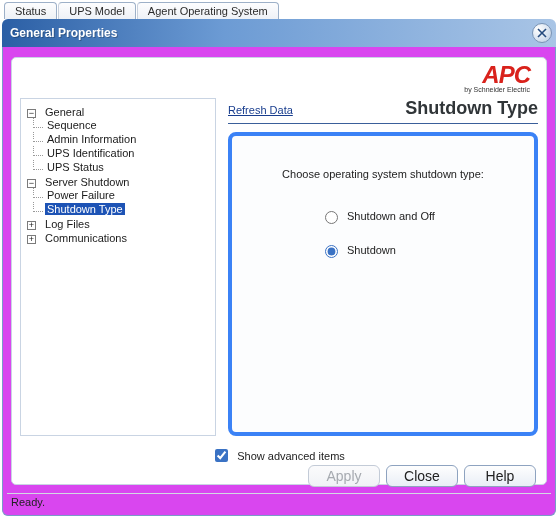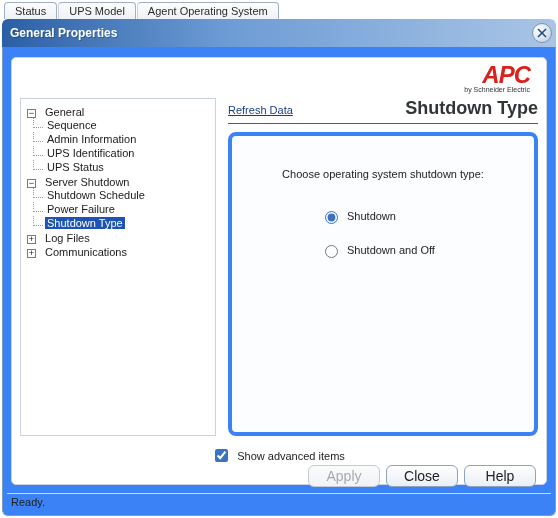--- a/index.html
+++ b/index.html
@@ -68,21 +68,21 @@
     border:1px solid #7a94b5;
     display:flex;align-items:center;justify-content:center;
     cursor:pointer;
   }
   .title-close svg { width:10px;height:10px; }
   .client {
     position:absolute;
     top:47px; left:2px; right:2px; bottom:2px;
     border:1px solid #7a9ac8;
     border-top:none;
-    background:#3b82f6;
+    background:#d946ef;
     border-radius:0 0 6px 6px;
     text-decoration:underline;
   }
   .inner-panel {
     position:absolute;
     top:10px; left:8px; right:8px; bottom:30px;
     border:1px solid #c9d4e3;
     background:#fff;
     border-radius:5px;
   }
@@ -302,21 +302,20 @@
                   <li><span class="tree-label">Sequence</span></li>
                   <li><span class="tree-label">Admin Information</span></li>
                   <li><span class="tree-label">UPS Identification</span></li>
                   <li><span class="tree-label">UPS Status</span></li>
                 </ul>
               </li>
               <li>
                 <span class="expander">−</span>
                 <span class="tree-label">Server Shutdown</span>
                 <ul>
-                  <li><span class="tree-label">Shutdown Schedule</span></li>
                   <li><span class="tree-label">Power Failure</span></li>
                   <li><span class="tree-label selected">Shutdown Type</span></li>
                 </ul>
               </li>
               <li>
                 <span class="expander">+</span>
                 <span class="tree-label">Log Files</span>
               </li>
               <li>
                 <span class="expander">+</span>
@@ -327,26 +326,26 @@
         </div>
 
         <div class="right-pane">
           <div class="top-row">
             <span class="refresh-link">Refresh Data</span>
             <span class="page-heading">Shutdown Type</span>
           </div>
           <div class="content-box">
             <div class="prompt">Choose operating system shutdown type:</div>
             <label class="option-row">
+              <input type="radio" name="sd" style="">
+              <span>Shutdown and Off</span>
+            </label>
+            <label class="option-row">
               <input type="radio" name="sd" checked="" style="">
               <span>Shutdown</span>
-            </label>
-            <label class="option-row">
-              <input type="radio" name="sd" style="">
-              <span>Shutdown and Off</span>
             </label>
           </div>
         </div>
 
       </div>
 
       <div class="bottom-row">
         <label class="adv-check">
           <input type="checkbox" checked="" style="">
           <span>Show advanced items</span>

